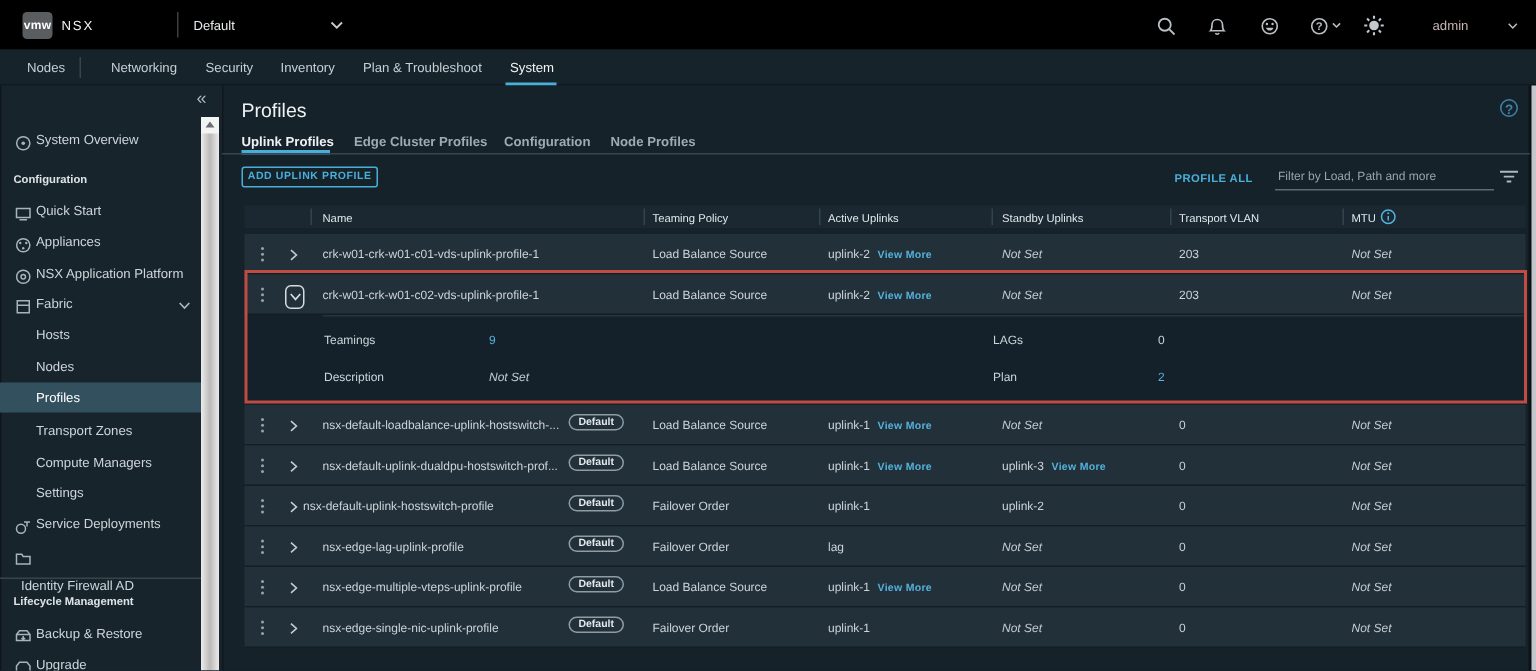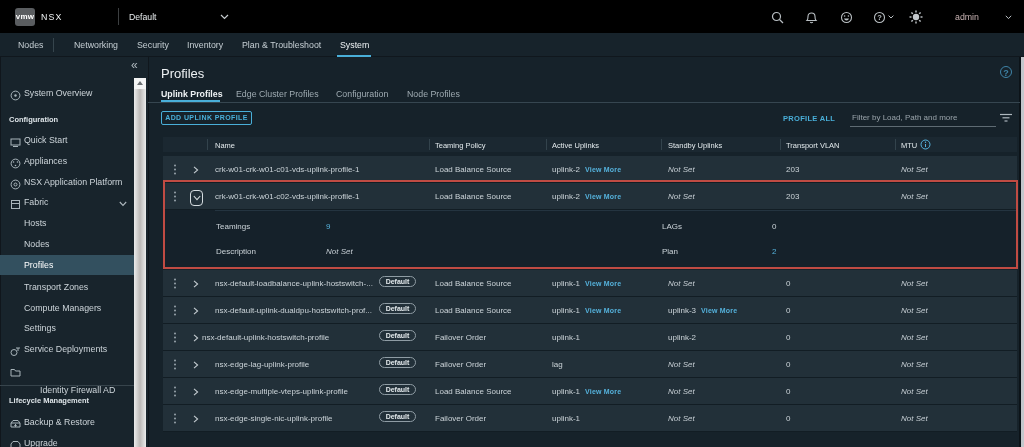--- a/index.html
+++ b/index.html
@@ -35,21 +35,21 @@
   #sbthumb { left:134px; top:78px; width:12px; height:11px; background:#f3f4f4; }
   #sbarrow { left:137px; top:81px; width:0; height:0; border-left:3px solid transparent;
     border-right:3px solid transparent; border-bottom:4px solid #6b6f72; }
 
   
   #content { left:148px; top:57px; width:872px; height:390px; background:#16222a; }
   #rightstrip { left:1019px; top:57px; width:3px; height:390px; background:#0c1318; }
   #title { left:161px; top:66px; color:#eef2f4; font-size:13px; }
   #helpq { left:1000px; top:66px; width:12px; height:12px; border:1.2px solid #3f84a8; border-radius:50%;
     color:#3f84a8; font-size:9px; text-align:center; line-height:12px; font-weight:bold; }
-  .ctab { position:absolute; top:89px; color:#9fabb2; font-size:8.8px; }
+  .ctab { position:absolute; top:89px; color:#9fabb2; font-size:8.8px;font-weight:bold; }
   #tabunder { left:161px; top:100px; width:59px; height:2.5px; background:#49afd9; }
   #tabline { left:148px; top:102px; width:872px; height:1px; background:#364650; }
 
   #addbtn { left:161px; top:111px; width:91px; height:14px; border:1px solid #49afd9; border-radius:2px;
     color:#49afd9; font-size:7px; font-weight:bold; letter-spacing:0.4px; text-align:center; line-height:12px; white-space:nowrap;}
   #expandall { left:783px; top:114px; color:#49afd9; font-size:7.5px; font-weight:bold; letter-spacing:0.3px;}
   #filtertxt { left:852px; top:113px; color:#99a3aa; font-size:8px; }
   #filterline { left:850px; top:126px; width:146px; height:1px; background:#5e6b73; }
   #thead { left:163px; top:137px; width:854px; height:15px; background:#1b2831; }
   .th { position:absolute; top:141px; color:#e2e9ec; font-size:7.5px; font-weight:normal; }
@@ -143,21 +143,21 @@
   <svg class="abs" style="left:119px; top:201px;" width="8" height="6" viewBox="0 0 8 6">
       <path d="M0.8 1 L4 4.4 L7.2 1" fill="none" stroke="#aeb8be" stroke-width="1.1"></path>
     </svg>
   <div class="abs sbitem" style="left:24px; top:218px;">Hosts</div>
   <div class="abs sbitem" style="left:24px; top:239px;">Nodes</div>
   <div class="abs sbitem" style="left:24px; top:260px; color:#fff;">Profiles</div>
   <div class="abs sbitem" style="left:24px; top:282px;">Transport Zones</div>
   <div class="abs sbitem" style="left:24px; top:303px;">Compute Managers</div>
   <div class="abs sbitem" style="left:24px; top:323px;">Settings</div>
   <div class="abs sbitem" style="left:24px; top:344px;">Service Deployments</div>
-  <div class="abs sbitem" style="left:40px; top:365px;margin-top:20px;">Identity Firewall AD</div>
+  <div class="abs sbitem" style="left:14px; top:365px;margin-top:20px;">Identity Firewall AD</div>
   <div class="abs" id="sbdivider"></div>
   <div class="abs sblabel" style="top:396px;">Lifecycle Management</div>
   <div class="abs sbitem" style="left:24px; top:417px;">Backup &amp; Restore</div>
   <div class="abs sbitem" style="left:24px; top:438px;">Upgrade</div>
 
   <svg class="abs sbico" style="top:90px" viewBox="0 0 11 11">
       <circle cx="5.5" cy="5.5" r="4.4" fill="none" stroke="#a8b4ba" stroke-width="1"></circle>
       <circle cx="5.5" cy="5.5" r="1.2" fill="#a8b4ba"></circle>
     </svg>
   <svg class="abs sbico" style="top:137px" viewBox="0 0 11 11">

